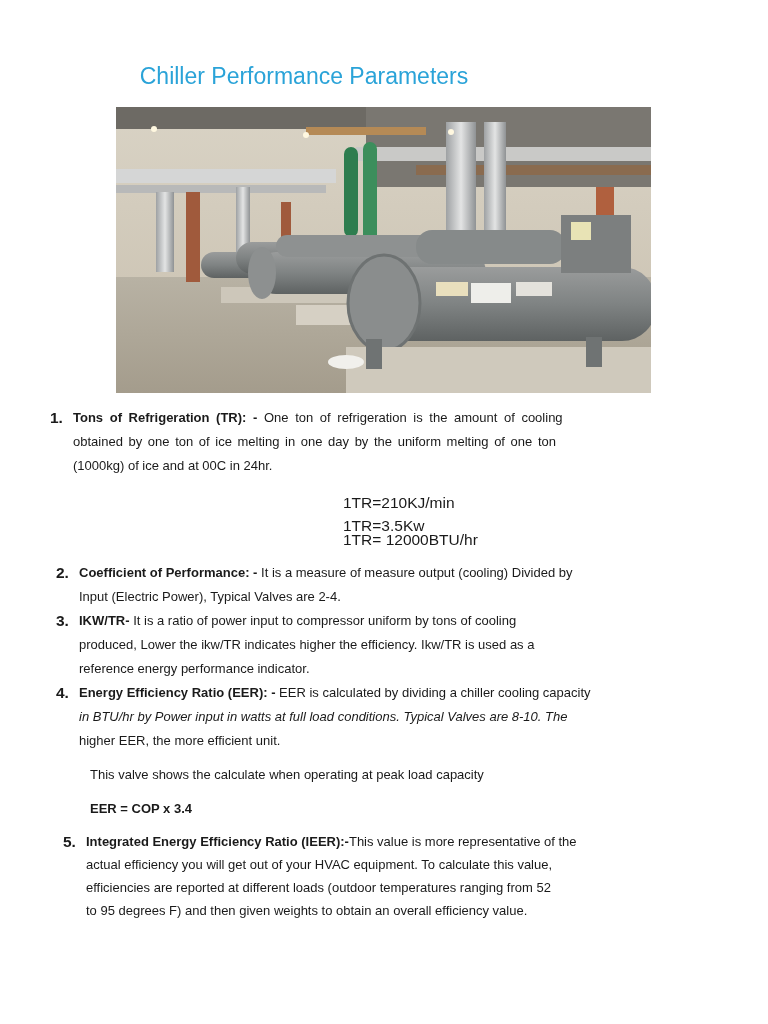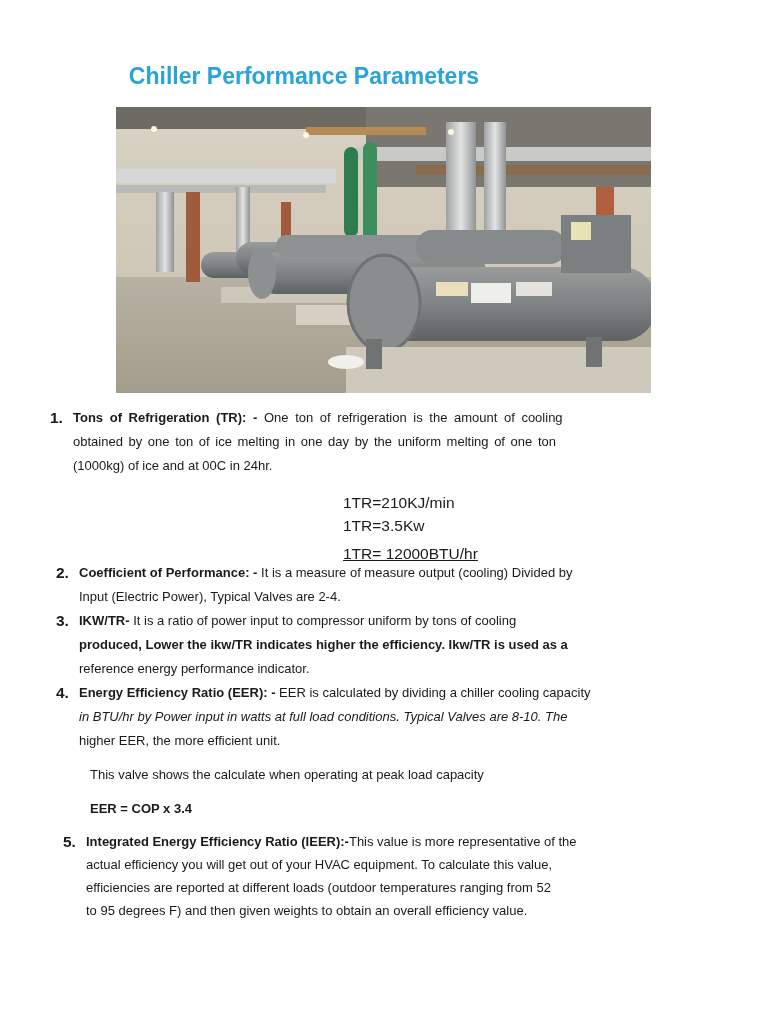--- a/index.html
+++ b/index.html
@@ -3,21 +3,21 @@
   <meta charset="utf-8">
   <style>
     html, body { margin: 0; padding: 0; background: #ffffff; }
     body {
       width: 768px; height: 1024px; position: relative; overflow: hidden;
       font-family: "Liberation Sans", "DejaVu Sans", sans-serif;
       color: #1a1a1a;
     }
     .title {
       position: absolute; left: 0; width: 608px; top: 63px;
-      text-align: center; font-size: 23px; font-weight: bold;
+      text-align: center; font-size: 23px; font-weight: normal;
       color: #2aa3d8; letter-spacing: 0px;
     }
     .photo {
       position: absolute; left: 116px; top: 107px; width: 535px; height: 286px;
       overflow: hidden; background: #b9ad9a;
     }
     .photo svg { display: block; }
     .text { font-size: 13px; line-height: 24px; position: absolute; }
     .bold { font-weight: bold; }
     .num { position: absolute; font-weight: bold; font-size: 15.5px; line-height: 24px; }
@@ -111,35 +111,35 @@
 <div class="num" style="left:50px; top:406px;">1.</div>
 <div class="text justify" style="left:73px; top:406px; width:605px; word-spacing:3px;">
   <span class="bold">Tons of Refrigeration (TR): -</span>
   <span>One ton of refrigeration is the amount of cooling</span>
 </div>
 <div class="text justify" style="left:73px; top:430px; width:605px; word-spacing:2px;">obtained by one ton of ice melting in one day by the uniform melting of one ton</div>
 <div class="text" style="left:73px; top:454px;text-align:right;">(1000kg) of ice and at 00C in 24hr.</div>
 
 <div class="formula" style="top:491px;">1TR=210KJ/min</div>
 <div class="formula" style="top:514px;">1TR=3.5Kw</div>
-<div class="formula" style="top:542px;text-decoration:underline;">1TR= 12000BTU/hr</div>
+<div class="formula" style="top:528px;">1TR= 12000BTU/hr</div>
 
 <div class="num" style="left:56px; top:561px;">2.</div>
 <div class="text" style="left:79px; top:561px; width:600px;">
   <span class="bold">Coefficient of Performance: -</span>
   <span>It is a measure of measure output (cooling) Divided by</span>
 </div>
 <div class="text" style="left:79px; top:585px;">Input (Electric Power), Typical Valves are 2-4.</div>
 
 <div class="num" style="left:56px; top:609px;">3.</div>
 <div class="text" style="left:79px; top:609px; width:600px;">
   <span class="bold">IKW/TR-</span>
   <span>It is a ratio of power input to compressor uniform by tons of cooling</span>
 </div>
-<div class="text" style="left:79px; top:633px;font-weight:bold;">produced, Lower the ikw/TR indicates higher the efficiency. Ikw/TR is used as a</div>
+<div class="text" style="left:79px; top:633px;">produced, Lower the ikw/TR indicates higher the efficiency. Ikw/TR is used as a</div>
 <div class="text" style="left:79px; top:657px;">reference energy performance indicator.</div>
 
 <div class="num" style="left:56px; top:681px;">4.</div>
 <div class="text" style="left:79px; top:681px; width:600px;">
   <span class="bold">Energy Efficiency Ratio (EER): -</span>
   <span>EER is calculated by dividing a chiller cooling capacity</span>
 </div>
 <div class="text" style="left:79px; top:705px;font-style:italic;">in BTU/hr by Power input in watts at full load conditions. Typical Valves are 8-10. The</div>
 <div class="text" style="left:79px; top:729px;">higher EER, the more efficient unit.</div>
 

